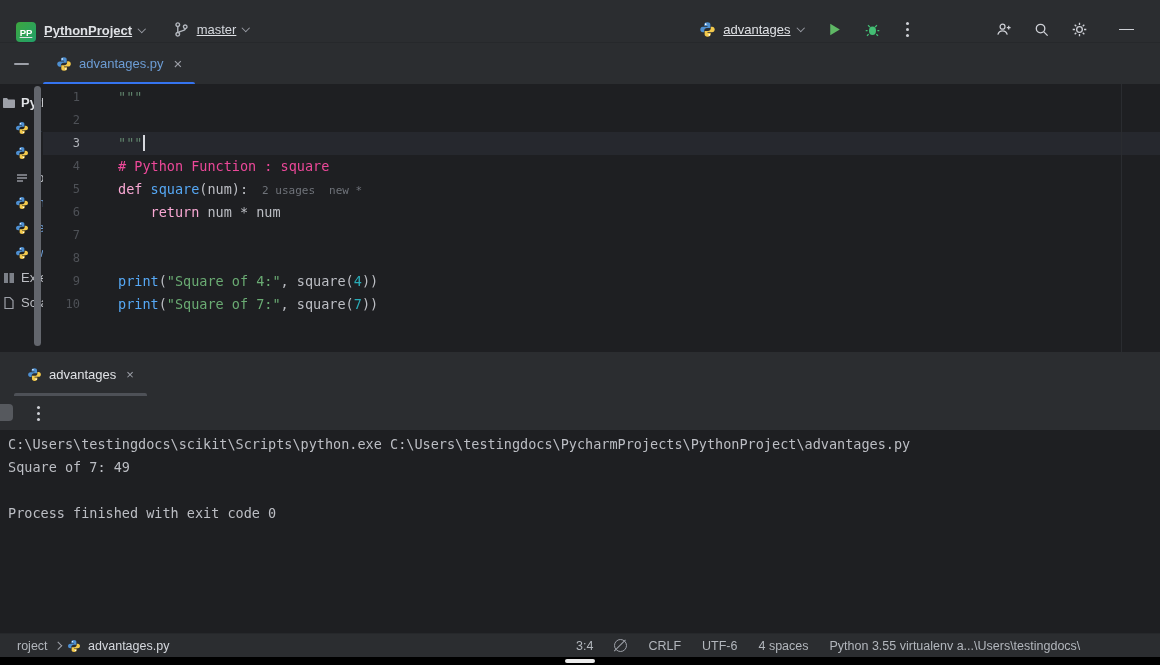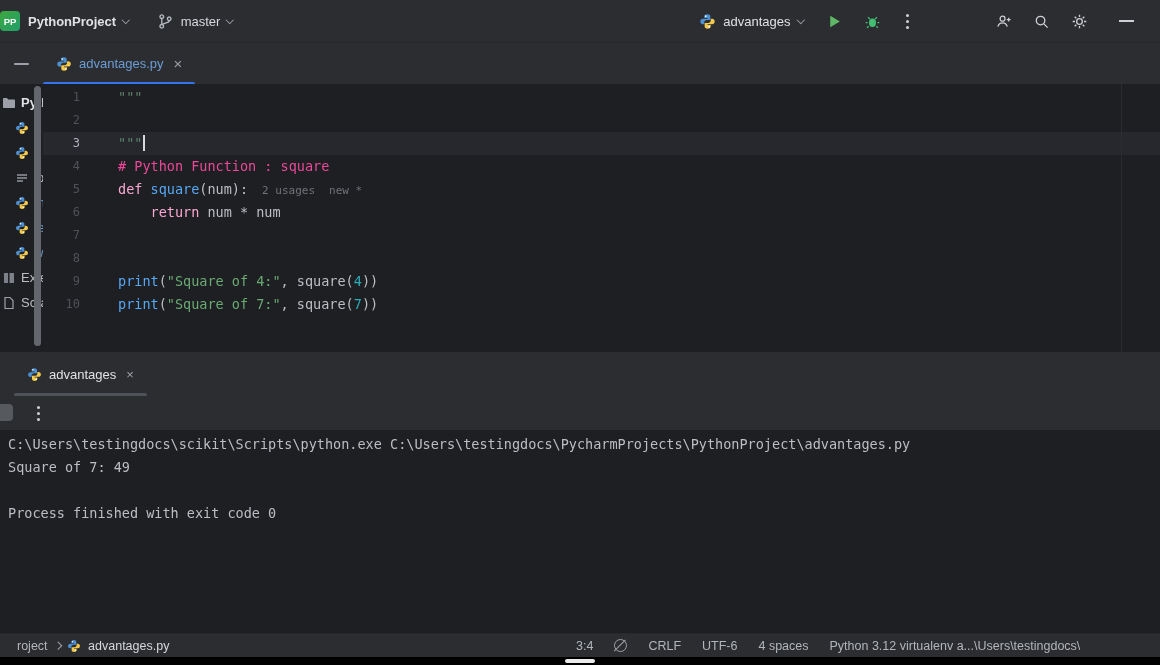--- a/index.html
+++ b/index.html
@@ -2,21 +2,21 @@
 <html><head>
 <meta charset="utf-8">
 <style>
   *{box-sizing:border-box;margin:0;padding:0;}
   html,body{background:#000;}
   .app{position:relative;width:1160px;height:665px;background:#1E1F22;overflow:hidden;
        font-family:"Liberation Sans",sans-serif;font-size:13px;color:#DFE1E5;}
 
   
   .titlebar{position:absolute;top:0;left:0;right:0;height:42px;background:#2B2D30;
-            display:flex;align-items:center;padding-left:0;}
+            display:flex;align-items:flex-end;padding-left:16px;text-decoration:underline;}
   .logo{width:20px;height:20px;border-radius:4px;background:linear-gradient(135deg,#3DA63F,#21A06A);
         color:#fff;font-size:9.5px;font-weight:bold;display:flex;align-items:center;justify-content:center;flex:none;}
   .tb-item{display:flex;align-items:center;gap:7px;color:#DFE1E5;padding:4px 8px;border-radius:4px;}
   .tb-name{font-weight:600;}
   .branch-lbl{color:#D5D8DE;}
   .tb-right{margin-left:auto;display:flex;align-items:center;gap:21px;padding-right:26px;}
   .ic{display:inline-flex;width:17px;height:17px;flex:none;}
   .ic svg,.pyic svg,.pic svg{width:100%;height:100%;}
   .pyic{display:inline-flex;flex:none;}
   .py17{width:17px;height:17px;} .py16{width:16px;height:16px;} .py15{width:15px;height:15px;} .py14{width:14px;height:14px;}
@@ -362,20 +362,20 @@
           </svg>
         </span>
       <span class="sb-file">advantages.py</span>
     </div>
     <div class="sb-right">
       <span>3:4</span>
       <span class="slashcircle"></span>
       <span>CRLF</span>
       <span>UTF-6</span>
       <span>4 spaces</span>
-      <span>Python 3.12 virtualenv a...\Users\testingdocs\</span>
+      <span>Python 3.55 virtualenv a...\Users\testingdocs\</span>
     </div>
   </div>
 
   <div class="gesturebar">
     <div class="pill"></div>
   </div>
 </div>
 
 </body></html>

